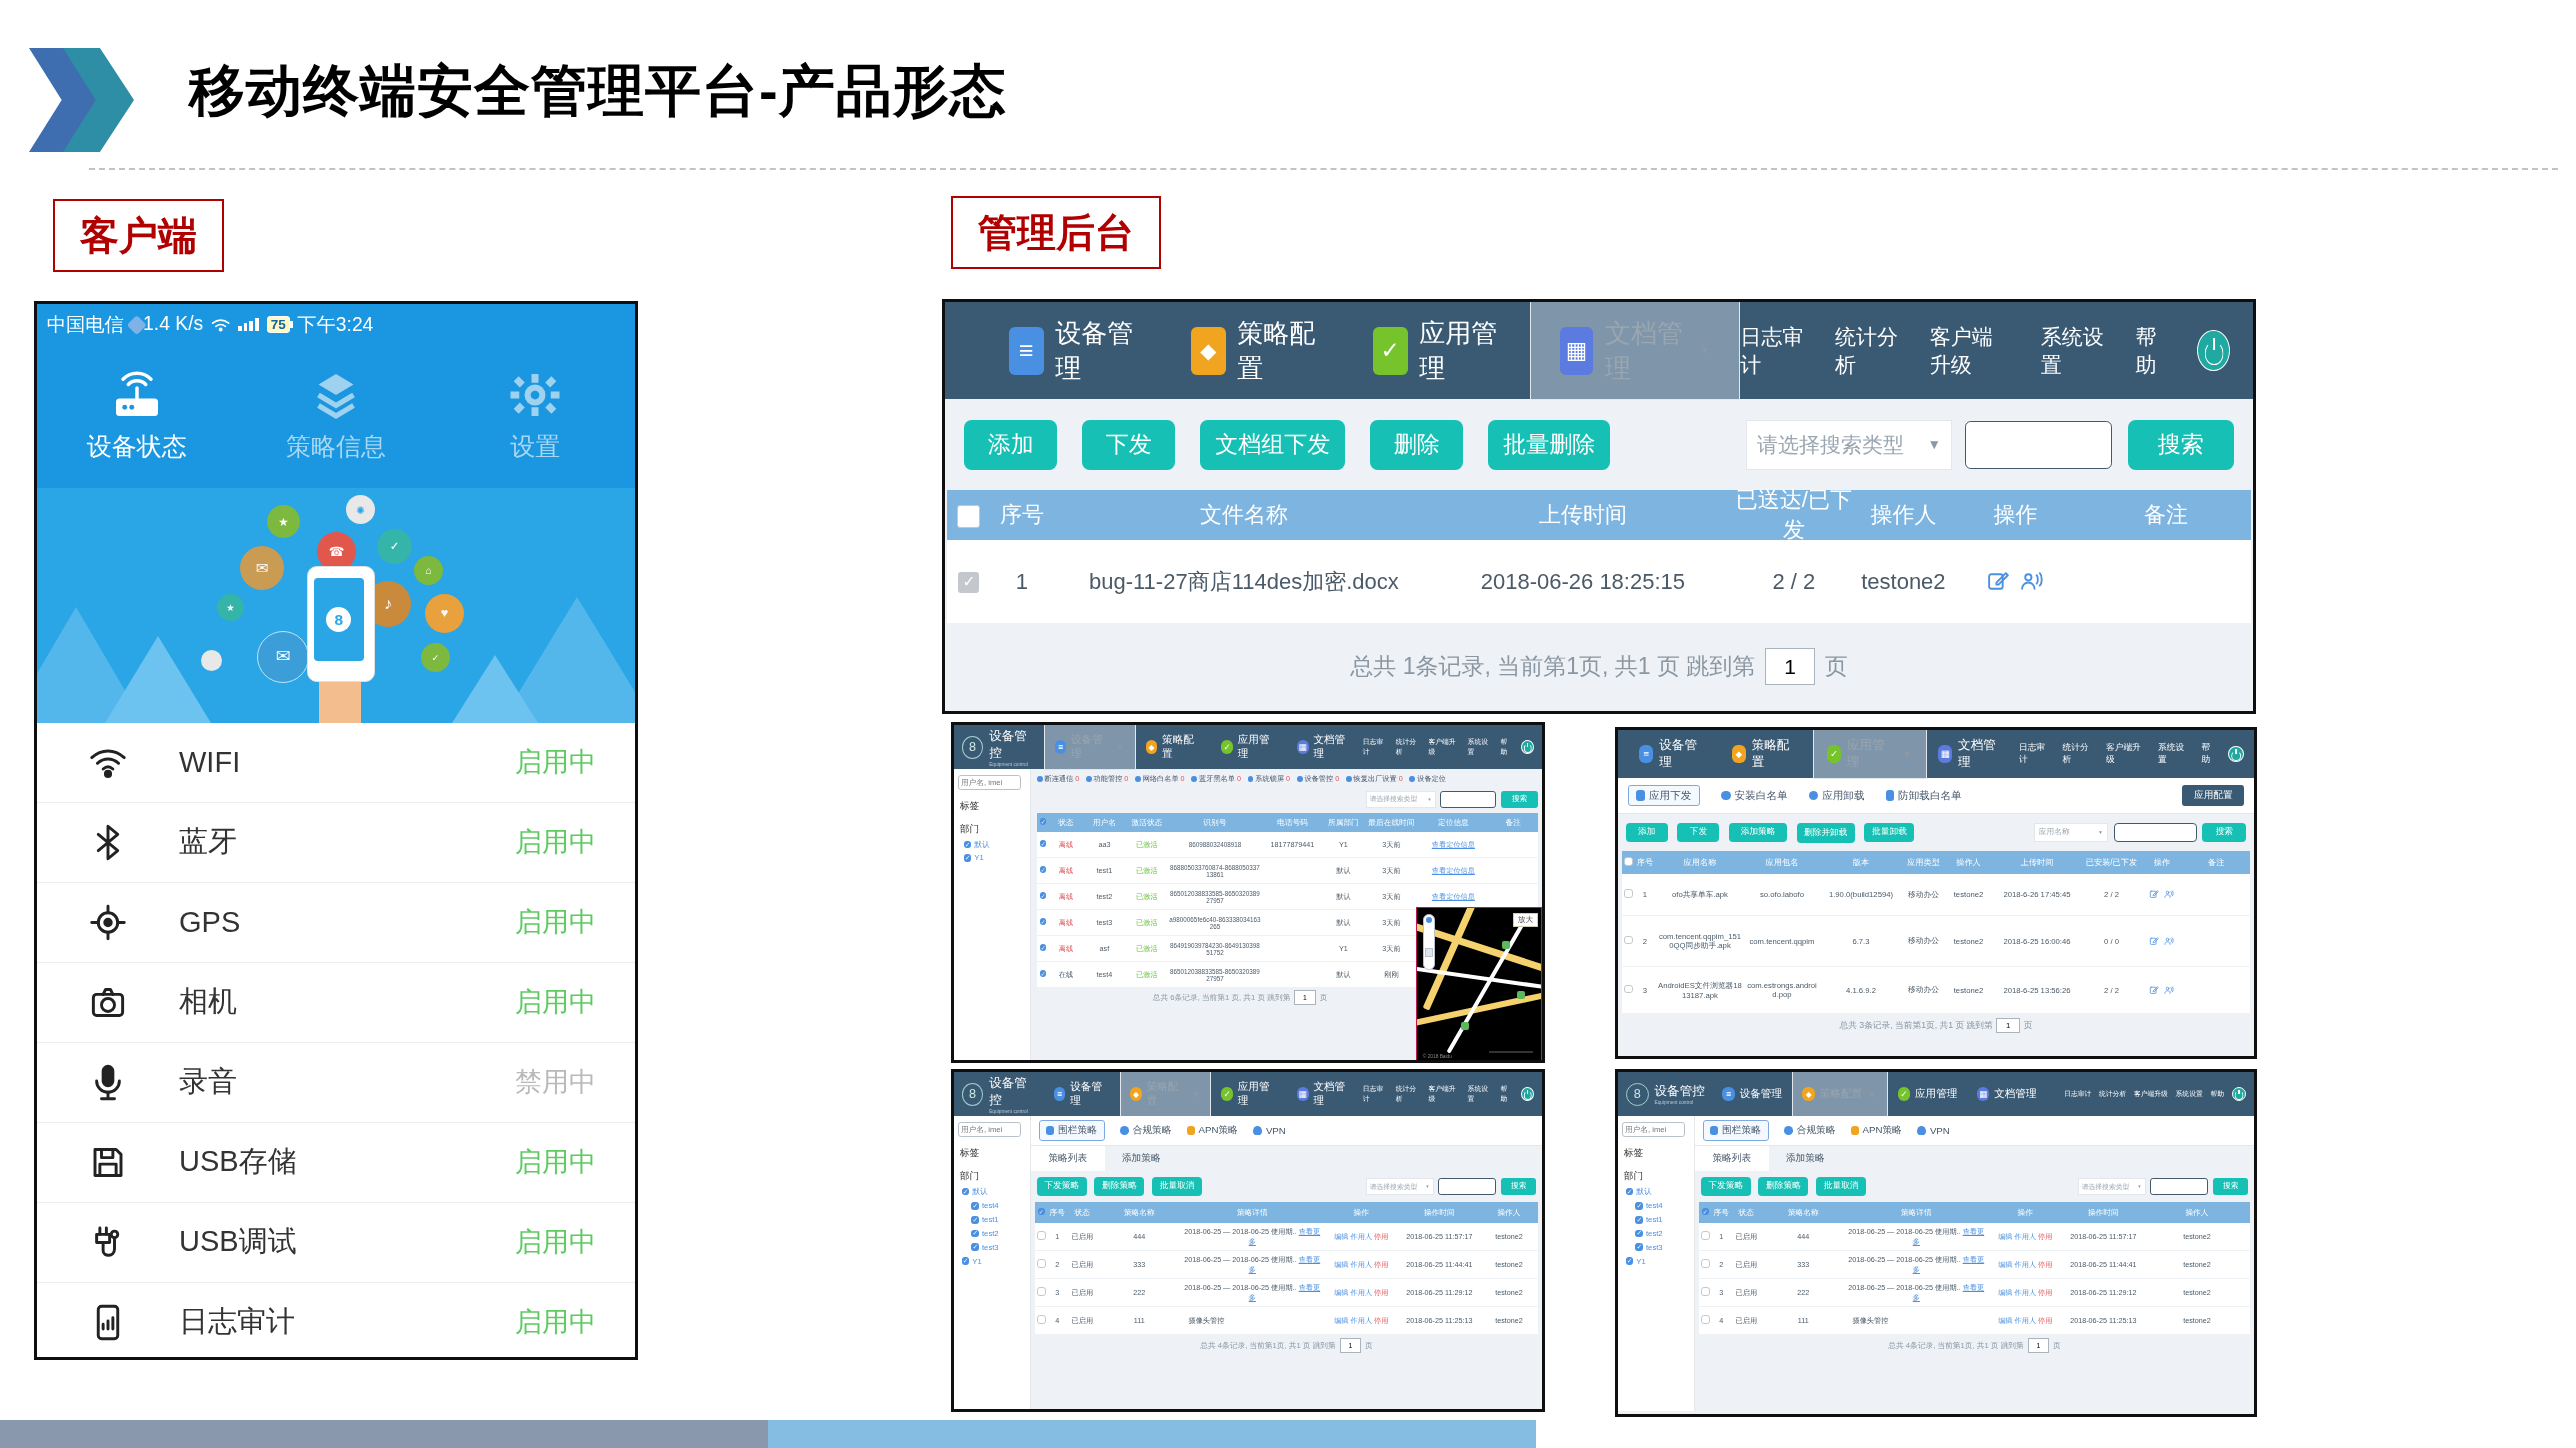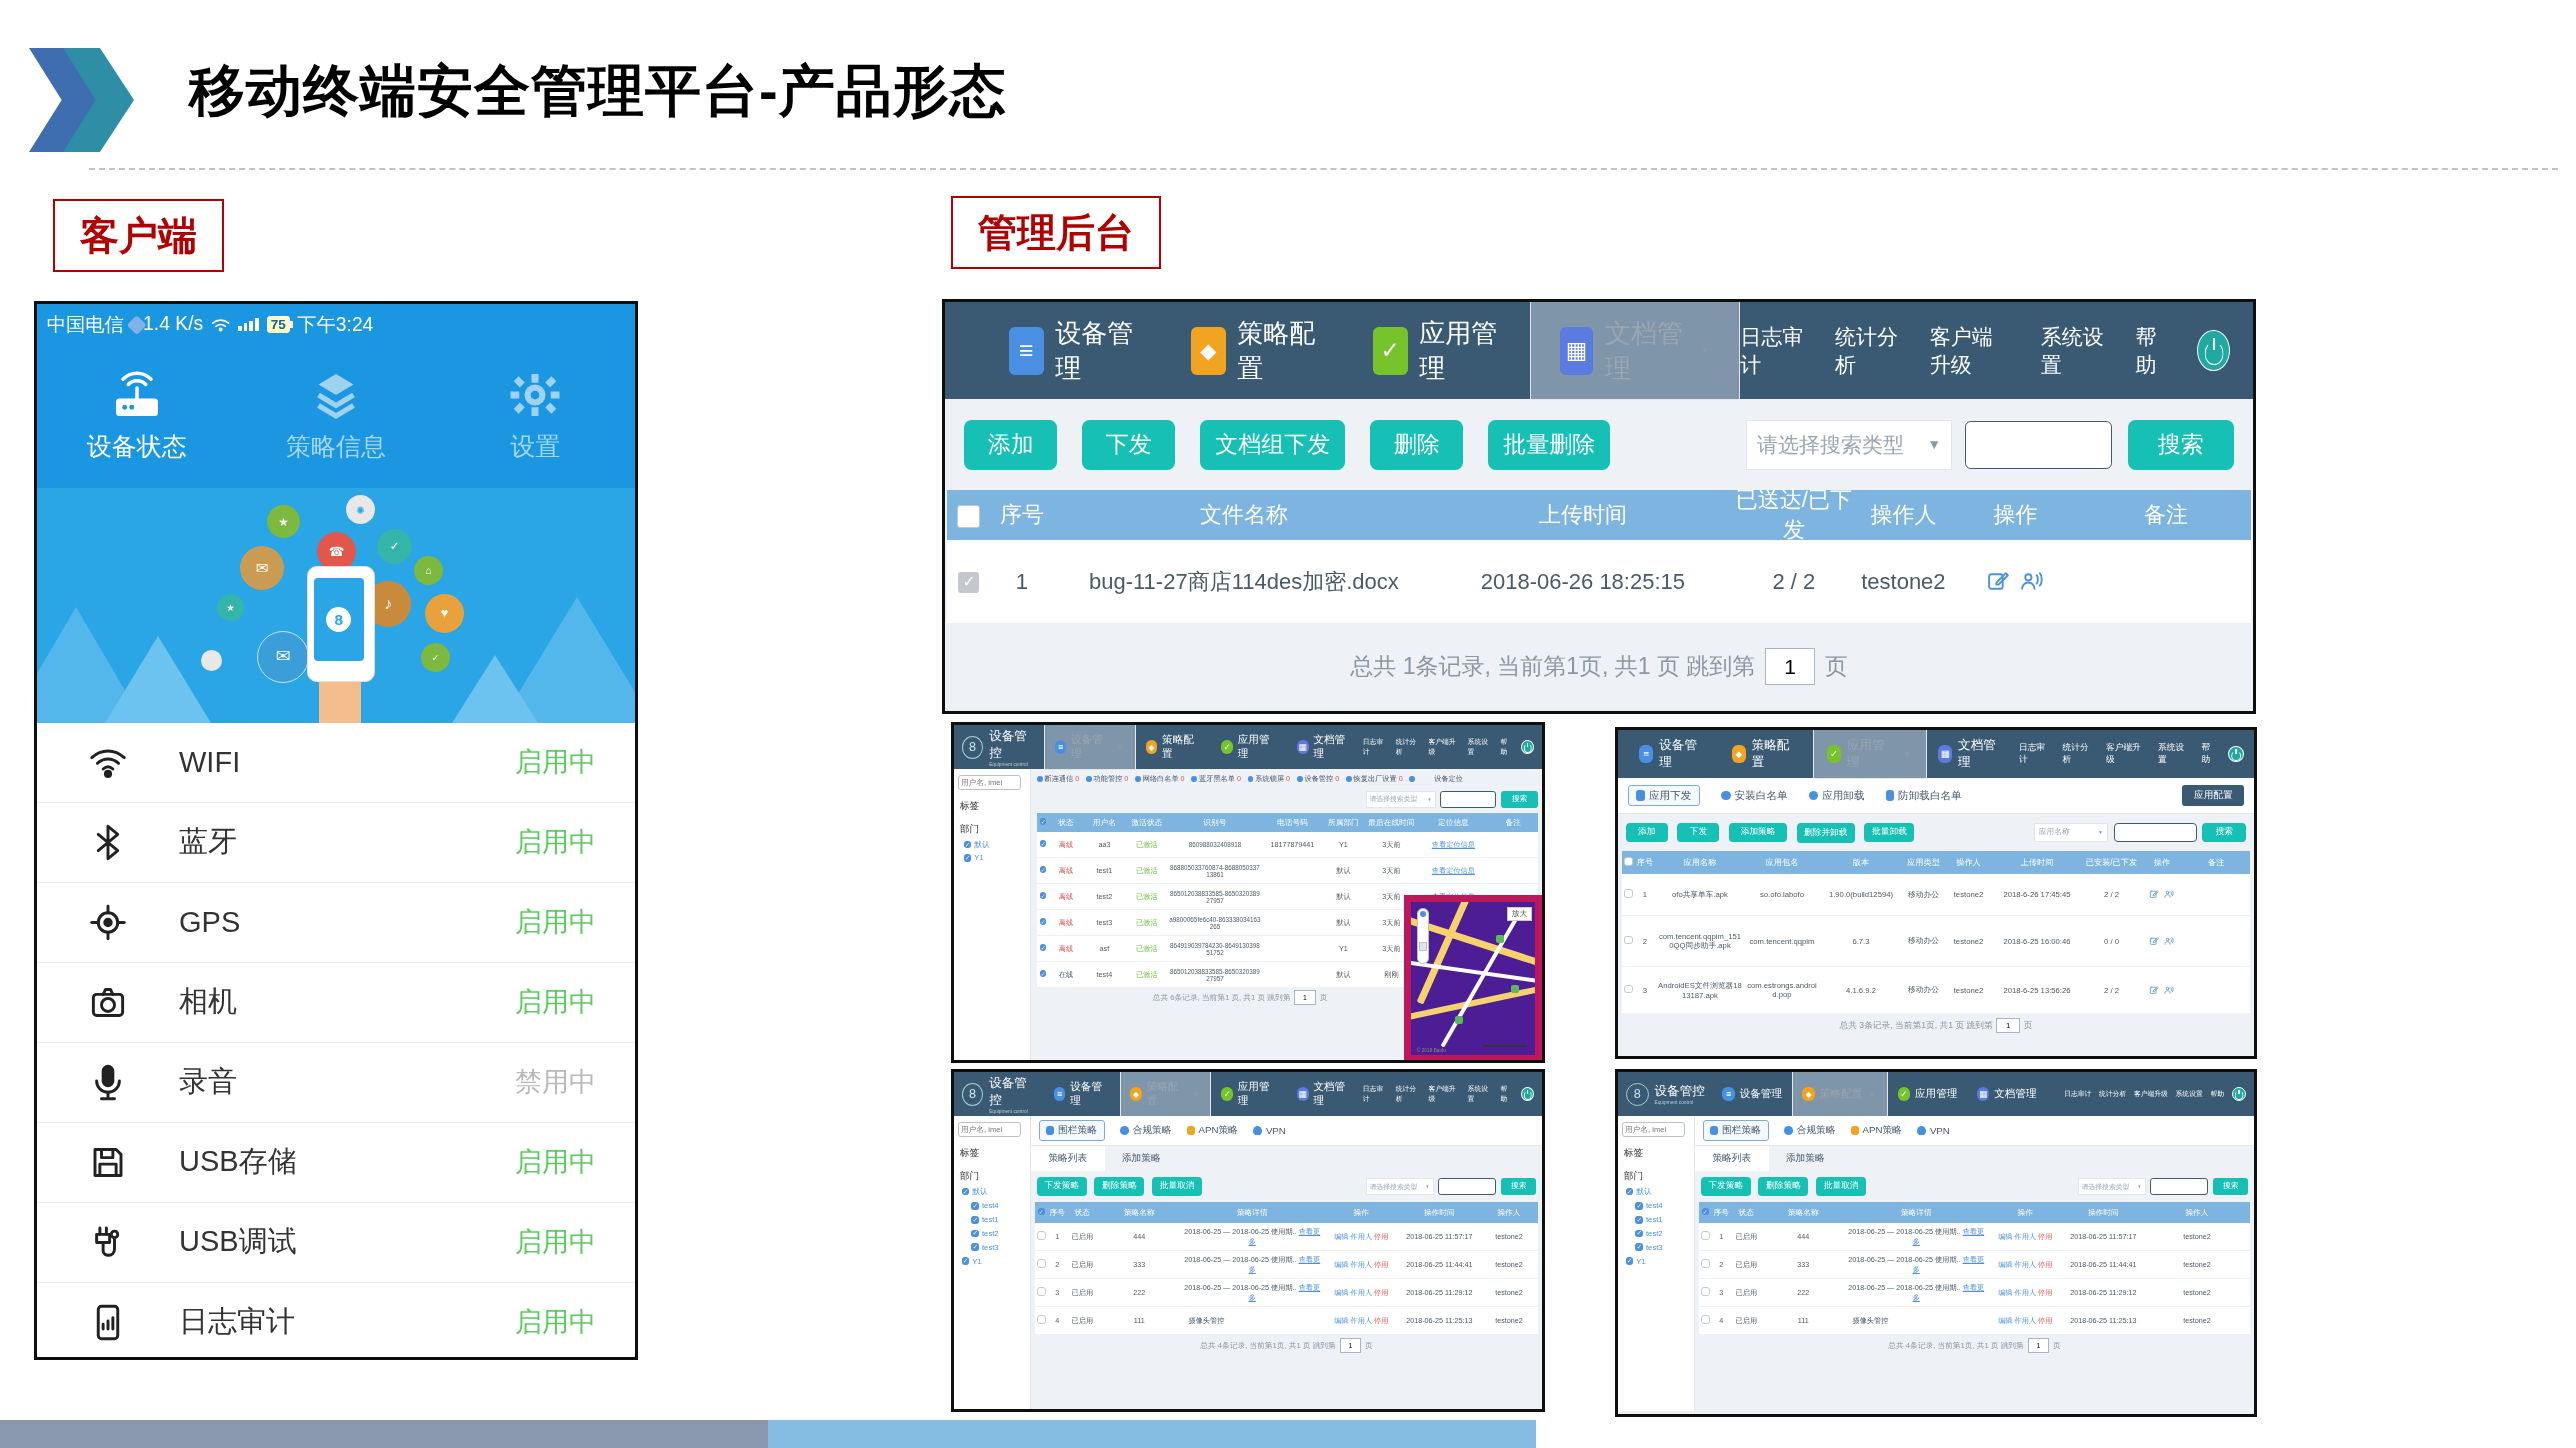--- a/index.html
+++ b/index.html
@@ -69,21 +69,21 @@
   .pag .box{background:#fff;border:1px solid #aab4bd;text-align:center}
   .opsvg{width:25px;height:25px}
   .mini .opsvg{width:10.6px;height:10.6px}
   .sidebar{background:#fff;border-right:1px solid #e4e7ea;box-sizing:border-box}
   .sideinp{width:92%;box-sizing:border-box;border:1px solid #b9c2cb;border-radius:2.9px;background:#fff;color:#9aa6b1}
   .tree .cb{width:7.7px;height:7.7px}.tree .cb::after{font-size:6.8px}
   .subtab{display:flex;align-items:center;gap:3.9px;color:#45566a}
   .subtab.selb{border:1px solid #7ea8e0;border-radius:2.9px;background:#f4f9ff}
   .dotic{border-radius:2.9px;display:inline-block}
   .footer-gray{background:#8a98ae}.footer-blue{background:#85bde2}
-  .map{position:absolute;background:#4c1d95;border:7px solid #be185d;overflow:hidden}
+  .map{position:absolute;background:#000000;border:1px solid #be185d;overflow:hidden}
   .road{position:absolute;background:#f6d26e;border-radius:1.9px}
   .roadw{position:absolute;background:#fff;border-radius:1.9px}
   .mappoi{position:absolute;background:#5cb85c;border-radius:1.9px}
   svg.lic{stroke:#222;fill:none;stroke-width:1.8;stroke-linecap:round;stroke-linejoin:round}
   svg.wic{stroke:#fff;fill:none;stroke-width:2;stroke-linecap:round}
   svg.bic{stroke:#4a90e2;fill:none;stroke-width:1.8;stroke-linecap:round;stroke-linejoin:round}
 </style>
 </head>
 <body>
 
@@ -421,21 +421,21 @@
         <span class="flex" style="gap:1.9px">
             <span class="dotic" style="width:5.8px;height:5.8px;background:#4a90e2;border-radius:50%"></span>
             <span>设备管控</span>
             <span style="color:#e05252">0</span>
           </span>
         <span class="flex" style="gap:1.9px">
             <span class="dotic" style="width:5.8px;height:5.8px;background:#4a90e2;border-radius:50%"></span>
             <span>恢复出厂设置</span>
             <span style="color:#e05252">0</span>
           </span>
-        <span class="flex" style="gap:19px">
+        <span class="flex" style="gap:2px">
             <span class="dotic" style="width:5.8px;height:5.8px;background:#4a90e2;border-radius:50%"></span>
             <span>设备定位</span>
           </span>
       </div>
       <div class="flex" style="justify-content:flex-end;gap:4.8px;margin:6.8px 0 4.8px">
         <div class="sel" style="width:62px;height:15.5px;font-size:6.8px;padding:0 2.9px">
             <span>请选择搜索类型</span>
           </div>
         <div class="inp" style="width:54px;height:14.5px;border-radius:2.9px"></div>
         <div class="teal" style="width:37px;height:16.4px;font-size:7.7px;border-radius:2.9px">搜索</div>

